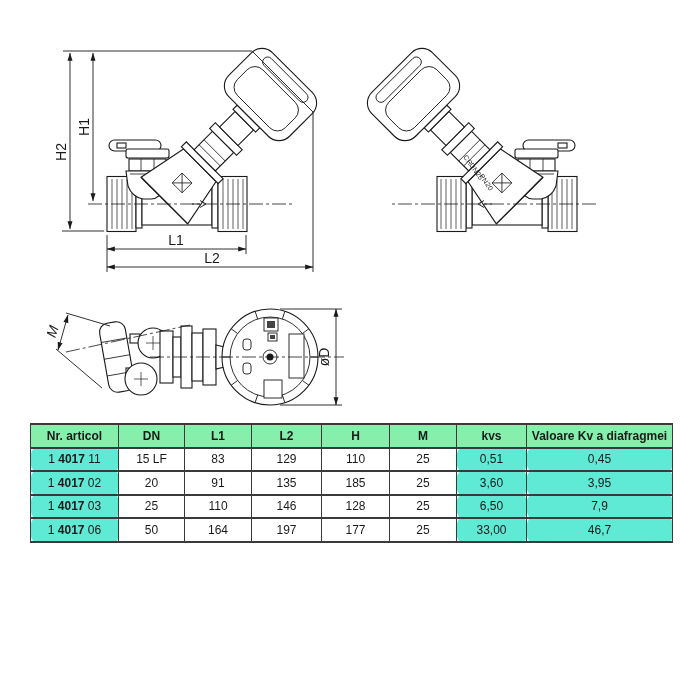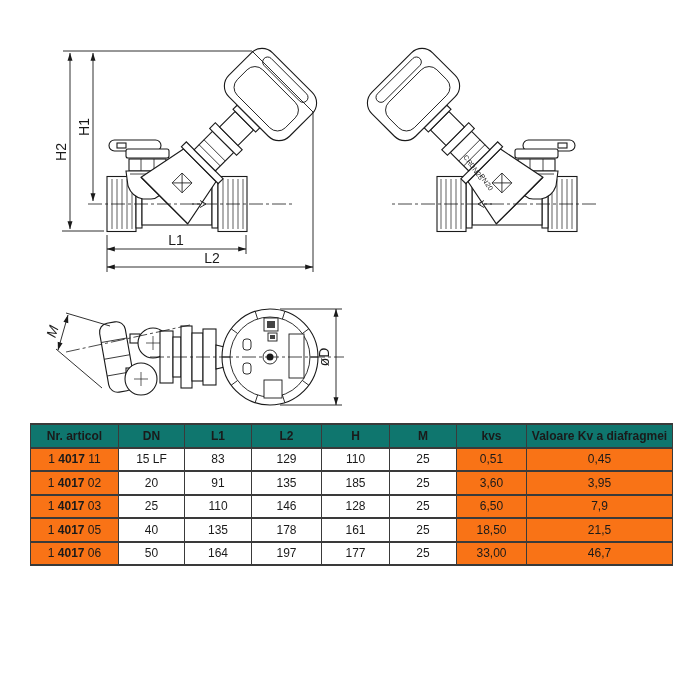--- a/index.html
+++ b/index.html
@@ -10,23 +10,23 @@
   .dimlabel{font-size:14px;}
   .marklabel{font-size:7px;letter-spacing:.3px;}
   
   .spec-table-wrap{position:absolute;left:30px;top:423px;width:642px;}
   table.spec{border-collapse:collapse;table-layout:fixed;width:642px;}
   table.spec th,table.spec td{
     border-left:1.5px solid #3a3a3a;border-right:1.5px solid #3a3a3a;
     border-top:2px solid #3a3a3a;border-bottom:2px solid #3a3a3a;
     height:21.5px;text-align:center;vertical-align:middle;
     font-size:12px;padding:0 2px;white-space:nowrap;overflow:hidden;}
-  table.spec th{font-weight:bold;background:#0f766e;}
+  table.spec th{font-weight:bold;background:#86efac;}
   table.spec td{background:#ffffff;font-weight:normal;}
-  table.spec td.pink{background:#f97316;}
+  table.spec td.pink{background:#5eead4;border-radius:6px;}
   .art-mid{font-weight:bold;}
   col.c-art{width:88px;} col.c-dn{width:66px;} col.c-l1{width:67px;}
   col.c-l2{width:70px;} col.c-h{width:68px;} col.c-m{width:67px;}
   col.c-kvs{width:70px;} col.c-kv{width:146px;}
 </style>
 </head>
 <body>
 
 <div class="page">
 
@@ -254,34 +254,20 @@
       <td>25</td>
       <td>110</td>
       <td>146</td>
       <td>128</td>
       <td>25</td>
       <td class="pink">6,50</td>
       <td class="pink">7,9</td>
     </tr>
 
 
-    <tr>
-      <td class="pink">
-        <span>1</span>
-        <span class="art-mid">4017</span>
-        <span>05</span>
-      </td>
-      <td>40</td>
-      <td>135</td>
-      <td>178</td>
-      <td>161</td>
-      <td>25</td>
-      <td class="pink">18,50</td>
-      <td class="pink">21,5</td>
-    </tr>
 
     <tr>
       <td class="pink">
         <span>1</span>
         <span class="art-mid">4017</span>
         <span>06</span>
       </td>
       <td>50</td>
       <td>164</td>
       <td>197</td>

